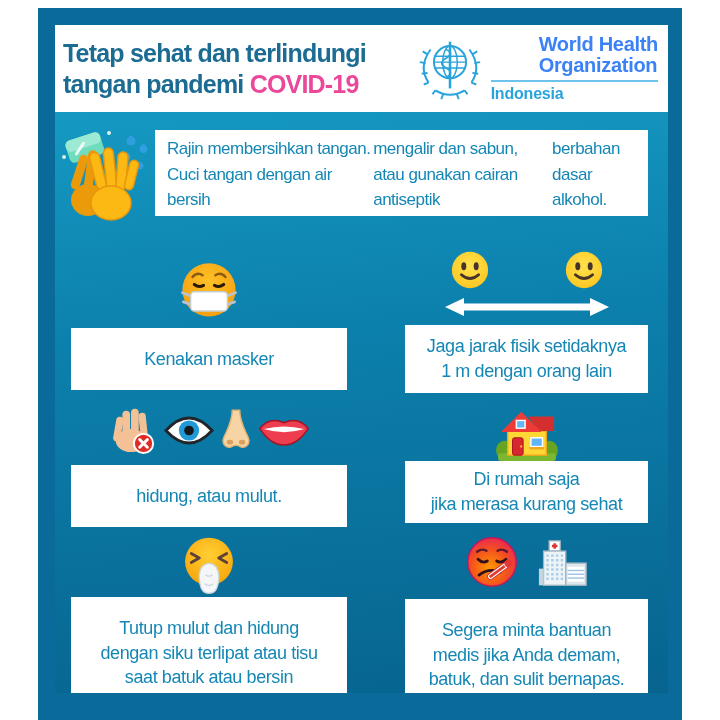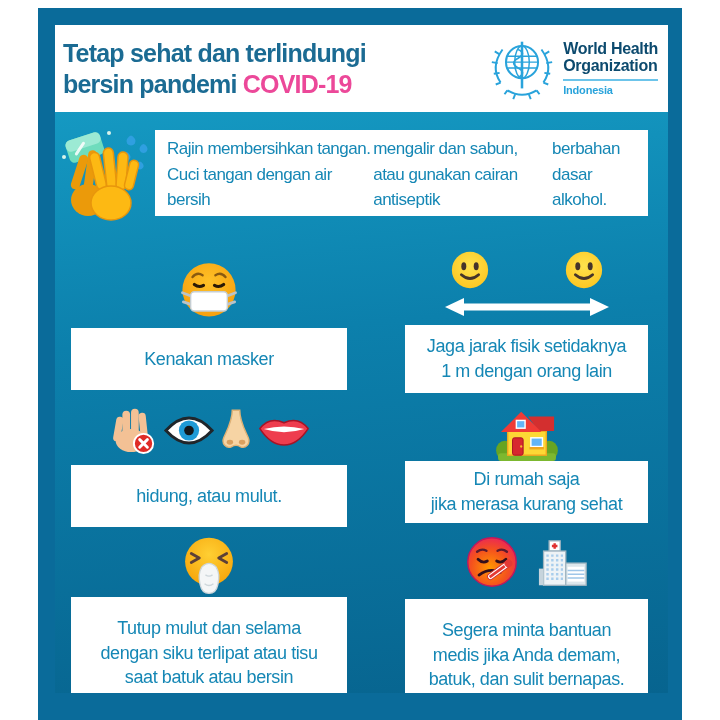--- a/index.html
+++ b/index.html
@@ -22,23 +22,23 @@
     height:87px;background:#fff;display:flex;align-items:center;
     justify-content:space-between;padding:0 8px 0 8px;box-sizing:border-box;
   }
   .title{
     font-weight:bold;font-size:25px;line-height:1.22;color:#1b6b93;
     letter-spacing:-0.8px;white-space:nowrap;
   }
   .title .hl{color:#ec4899;}
   .logo{display:flex;align-items:center;gap:5px;padding-right:2px;}
   .logo-text{display:flex;flex-direction:column;}
-  .logo-org{font-weight:bold;font-size:16px;line-height:1.05;color:#0c4a6e;letter-spacing:-0.3px;white-space:nowrap;}
+  .logo-org{font-weight:bold;font-size:20px;line-height:1.05;color:#3b82f6;letter-spacing:-0.3px;white-space:nowrap;margin-left:48px;}
   .logo-divider{height:2px;background:#6cc4ea;margin:4px 0 3px 0;}
-  .logo-country{font-weight:bold;font-size:11px;color:#29a3db;letter-spacing:-0.2px;}
+  .logo-country{font-weight:bold;font-size:16px;color:#29a3db;letter-spacing:-0.2px;}
   
   .row1{margin-top:18px;display:flex;align-items:stretch;}
   .row1-icon{width:100px;flex:none;text-align:center;margin-top:-4px;}
   .row1-box{
     flex:1;margin-right:20px;background:#fff;height:86px;box-sizing:border-box;
     display:flex;flex-direction:row;justify-content:center;
     padding:6px 12px;text-align:left;
   }
   .row{position:relative;}
   .row2{height:141px;margin-top:19px;}
@@ -65,21 +65,21 @@
 </head>
 <body>
 
 <div class="poster">
   <div class="poster-inner">
 
     <div class="header">
       <div class="title">
         <div>Tetap sehat dan terlindungi</div>
         <div>
-          <span>bersin pandemi</span>
+          <span>tangan pandemi</span>
           <span class="hl">COVID-19</span>
         </div>
       </div>
       <div class="logo">
         <span>
           <svg width="72" height="74" viewBox="0 0 74 76" fill="none">
             <g stroke="#29a3db">
               <circle cx="37" cy="33" r="16.5" stroke-width="2"></circle>
               <ellipse cx="37" cy="33" rx="7.5" ry="16.5" stroke-width="1.5"></ellipse>
               <path d="M21.5 27h31M21.5 39h31M20.5 33h33" stroke-width="1.5"></path>
@@ -280,21 +280,21 @@
             </radialGradient>
               </defs>
             <circle cx="32" cy="30" r="27" fill="url(#gz)"></circle>
             <path d="M12 21l9 5-9 5" stroke="#5d4037" stroke-width="3.2" fill="none" stroke-linecap="round" stroke-linejoin="round"></path>
             <path d="M52 21l-9 5 9 5" stroke="#5d4037" stroke-width="3.2" fill="none" stroke-linecap="round" stroke-linejoin="round"></path>
             <path d="M24 36q8-8 16 0 5 8 2 20-2 10-10 10t-10-10q-3-12 2-20z" fill="#f4f6f7" stroke="#cdd6da" stroke-width="1.5"></path>
             <path d="M28 45q4 3 8 0M27 55q5 4 10 0" stroke="#cdd6da" stroke-width="1.5" fill="none"></path>
           </svg>
         </div>
         <div class="tip-box h112">
-          <div class="tip-text">Tutup mulut dan selama</div>
+          <div class="tip-text">Tutup mulut dan hidung</div>
           <div class="tip-text">dengan siku terlipat atau tisu</div>
           <div class="tip-text">saat batuk atau bersin</div>
         </div>
       </div>
       <div class="col-right">
         <div class="icon-zone">
           <div class="icon-row" style="gap:18px;align-items:flex-end;">
             <span>
               <svg width="54" height="54" viewBox="0 0 58 58">
                 <defs>

